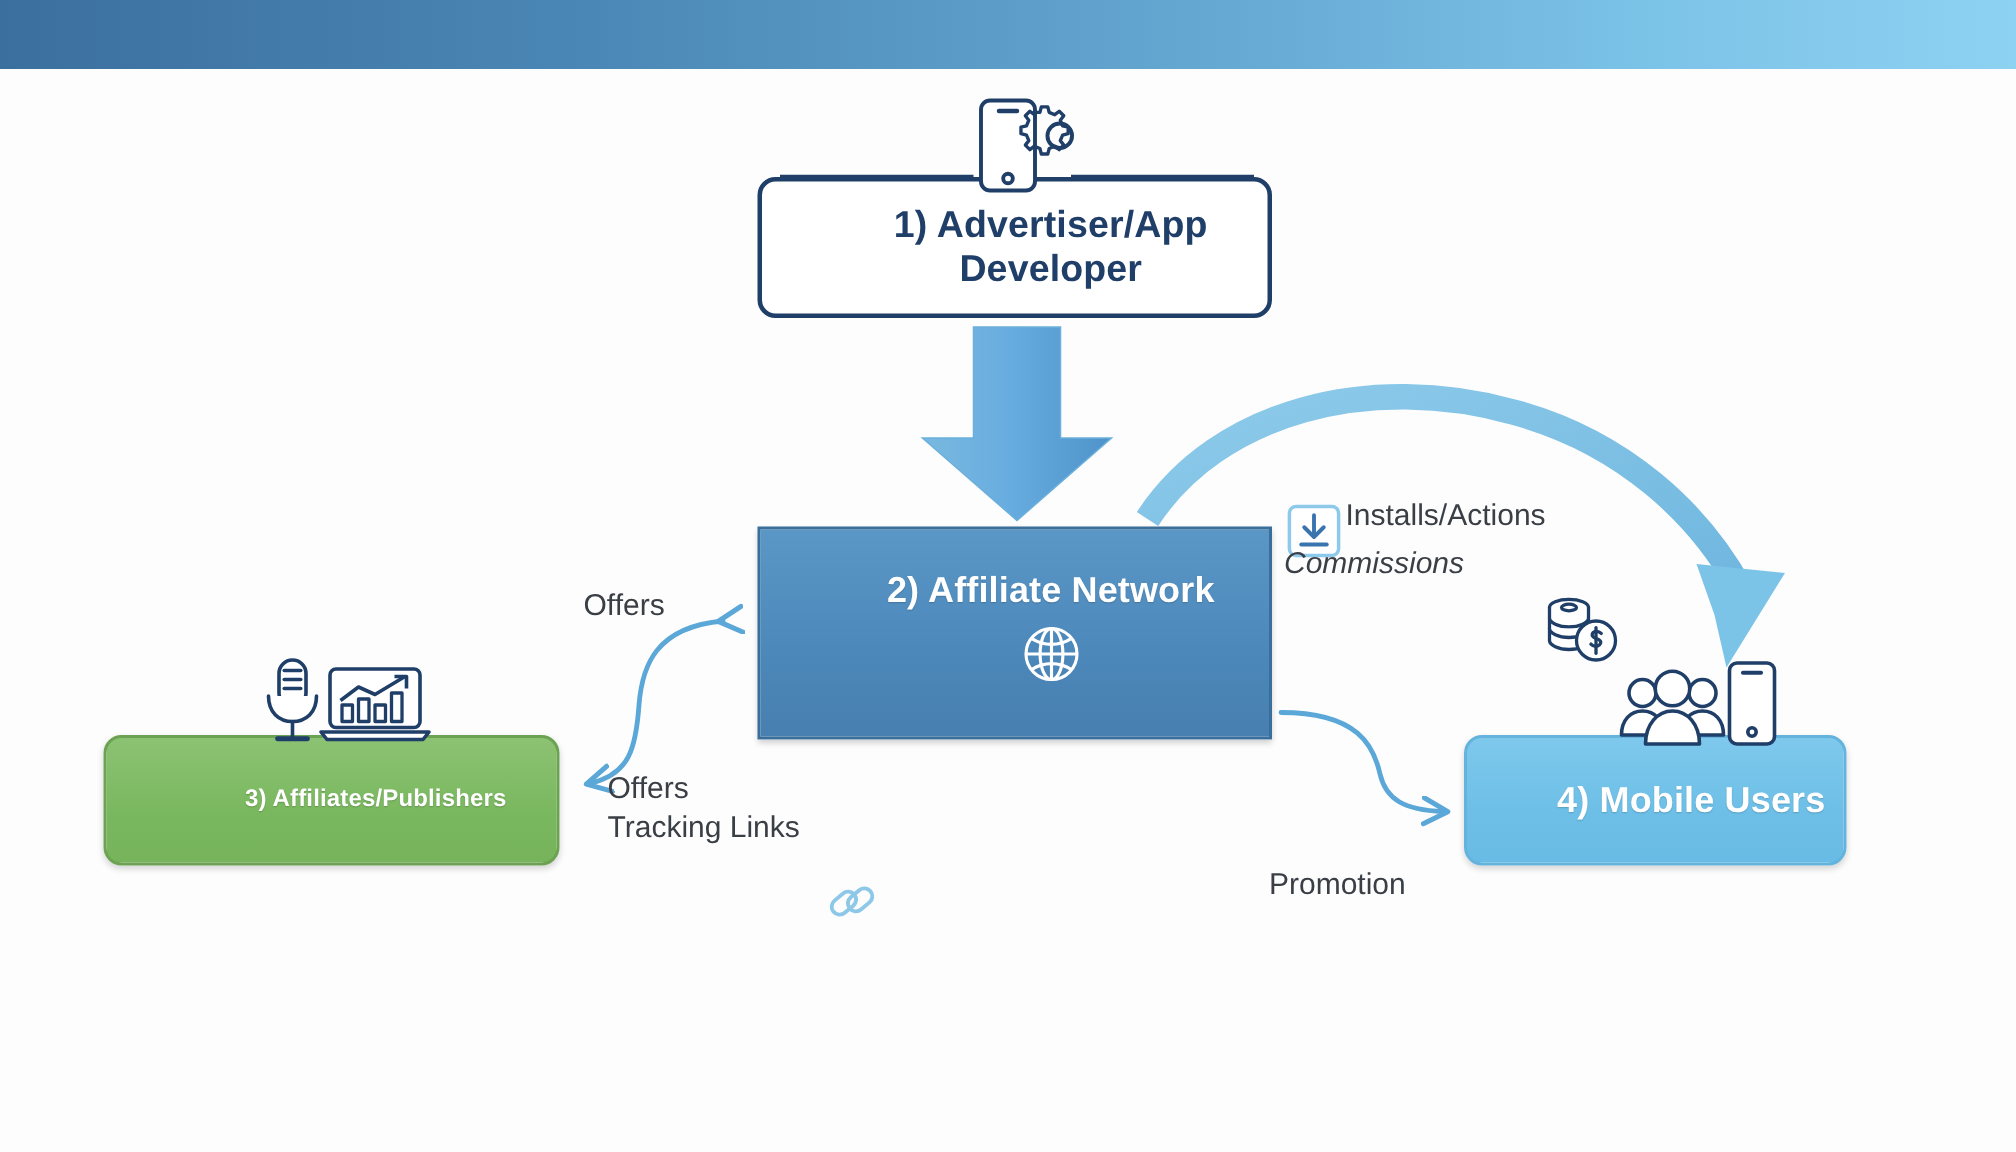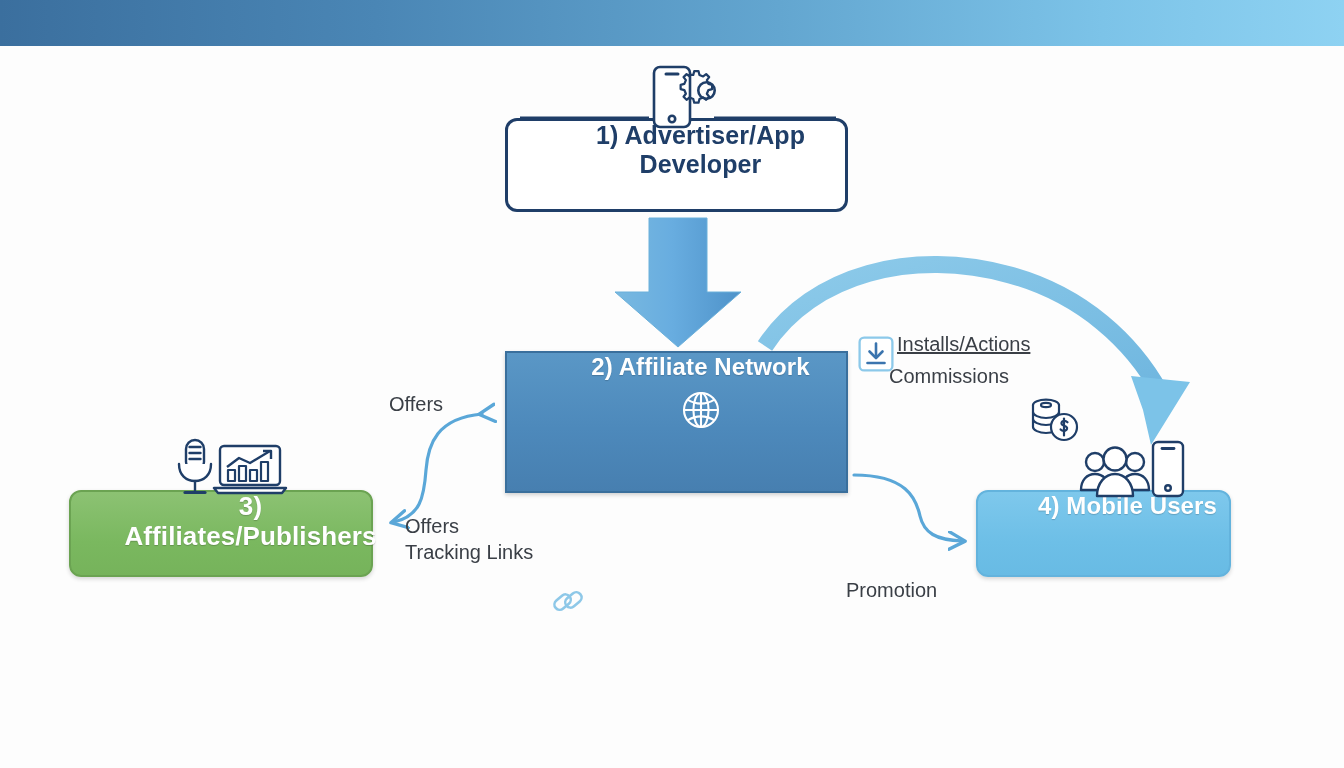--- a/index.html
+++ b/index.html
@@ -43,21 +43,21 @@
   }
   #arrow-layer { z-index: 1; }
 
   
   .node {
     position: absolute;
     box-sizing: border-box;
     display: flex;
     flex-direction: column;
     align-items: center;
-    justify-content: flex-start;
+    justify-content: center;
     text-align: center;
     z-index: 3;
     padding-left: 48px;
   }
   .node .node-label {
     font-weight: bold;
     letter-spacing: 0.1px;
     line-height: 1.15;
   }
 
@@ -91,21 +91,21 @@
   #node-affiliates {
     left: 69px; top: 444px;
     width: 304px; height: 87px;
     border: 2px solid #6ba352;
     border-radius: 12px;
     background: linear-gradient(180deg, #8cc273 0%, #7ab85f 60%, #76b35b 100%);
     box-shadow: 0 2px 4px rgba(0,0,0,0.16);
   }
   #node-affiliates .node-label {
     color: #ffffff;
-    font-size: 26px;
+    font-size: 16px;
     text-shadow: 0 1px 1px rgba(0,0,0,0.20);
     margin-left: 11px;
   }
 
   #node-users {
     left: 976px; top: 444px;
     width: 255px; height: 87px;
     border: 2px solid #63b3dd;
     border-radius: 12px;
     background: linear-gradient(180deg, #7ec8ec 0%, #6dbfe7 60%, #68bbe4 100%);
@@ -121,22 +121,22 @@
   .edge-label {
     position: absolute;
     color: #3a3f46;
     font-size: 20px;
     line-height: 1.30;
     white-space: pre;
     z-index: 5;
   }
   #label-offers-top   { left: 389px; top: 345px; }
   #label-offers-track { left: 405px; top: 467px; }
-  #label-installs     { left: 897px; top: 285px; text-decoration: underline; }
-  #label-commissions  { left: 889px; top: 317px; }
+  #label-installs     { left: 897px; top: 285px; }
+  #label-commissions  { left: 856px; top: 317px; font-style: italic; }
   #label-promotion    { left: 846px; top: 486px; margin-top: 45px; }
 
   .icon-box { position: absolute; z-index: 5; pointer-events: none; }
 </style>
 </head>
 <body>
 
 <div id="canvas">
 
   <div id="header-bar"></div>

